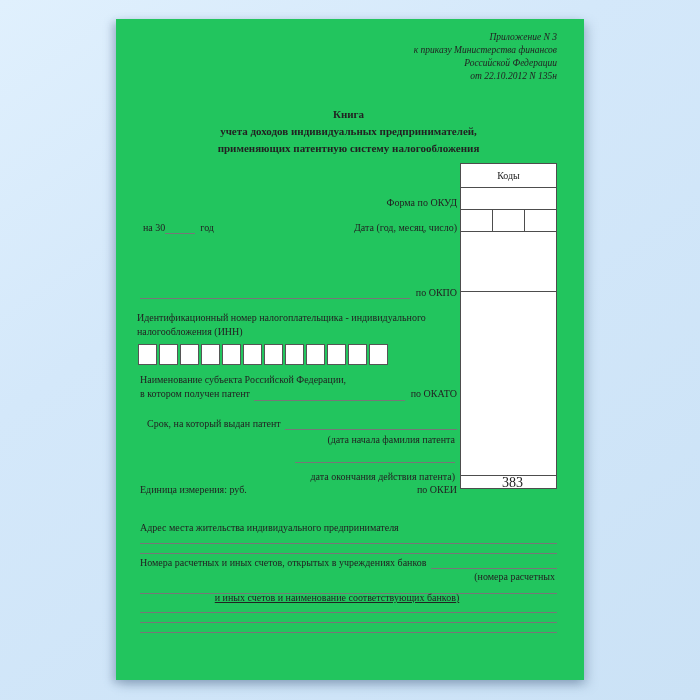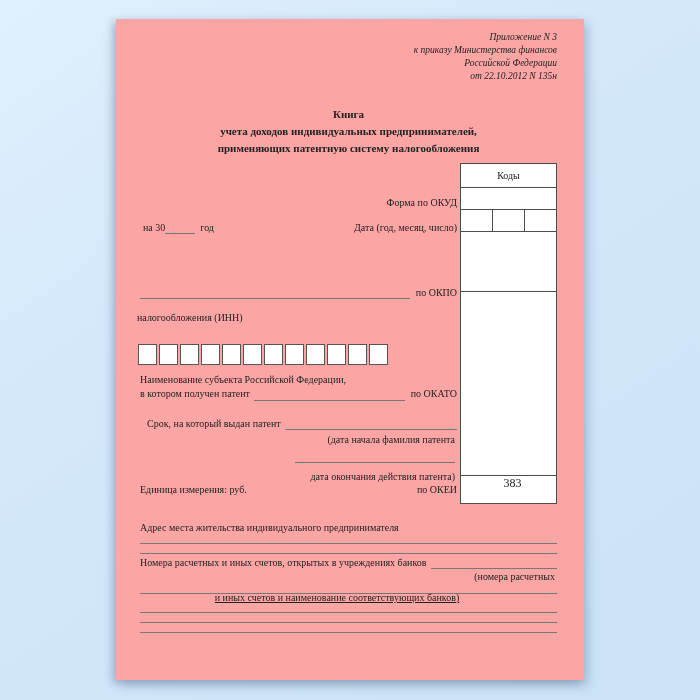--- a/index.html
+++ b/index.html
@@ -4,21 +4,21 @@
 <style>
   html,body{margin:0;padding:0;}
   body{
     width:700px;height:700px;overflow:hidden;
     background:linear-gradient(145deg,#e0f0fd 0%,#d4e8fa 35%,#cbe2f6 100%);
     font-family:"Liberation Serif","DejaVu Serif",serif;
     color:#222;
   }
   .page{
     position:absolute;left:116px;top:19px;width:468px;height:661px;
-    background:#fca5a5;
+    background:#22c55e;
     box-shadow:-4px 3px 8px rgba(100,125,155,.42), 4px 5px 10px rgba(100,125,155,.38);
   }
   .t{position:absolute;font-size:10px;line-height:13px;white-space:nowrap;}
   .r{text-align:right;}
   .c{text-align:center;}
   .note{font-style:italic;font-size:9.5px;line-height:13px;}
   .row{position:absolute;display:flex;align-items:flex-end;font-size:10px;line-height:13px;white-space:nowrap;}
   .uline{border-bottom:1px solid #777;height:11px;}
   .fill{flex:1;}
   .hr{position:absolute;border-top:1px solid #777;height:0;}
@@ -28,21 +28,21 @@
   
   .codes{position:absolute;left:344px;top:145px;width:97px;font-size:10px;}
   .codes>div{border:1px solid #4d4d4d;margin-top:-1px;box-sizing:border-box;background:#fff;}
   .c-hdr{height:25px;line-height:24px;text-align:center;}
   .c-okud{height:23px;}
   .c-date{height:23px;display:flex;padding:0;}
   .c-date>div{flex:1;border-left:1px solid #4d4d4d;}
   .c-date>div:first-child{border-left:none;}
   .c-okpo{height:61px;}
   .c-okato{height:185px;}
-  .c-okei{height:29px;line-height:14px;text-align:center;font-size:12px;padding-left:8px;}
+  .c-okei{height:14px;line-height:14px;text-align:center;font-size:14px;padding-left:8px;}
   
   .inn-row{position:absolute;left:22px;top:325px;display:flex;gap:2px;}
   .inn-cell{width:17px;height:19px;border:1px solid #555;background:#fff;}
   .block{position:absolute;font-size:10px;line-height:14px;}
   .block .fx{display:flex;align-items:flex-end;white-space:nowrap;}
 </style>
 </head>
 <body>
 
 <div class="page">
@@ -82,20 +82,21 @@
   </div>
   <div class="t" style="top:202px;right:127px;">Дата (год, месяц, число)</div>
 
 
   <div class="row" style="left:24px;top:267px;width:317px;">
     <span class="uline fill"></span>
     <span style="padding-left:6px;">по ОКПО</span>
   </div>
 
   <div class="block" style="left:21px;top:292px;width:320px;">
+    <div>Идентификационный номер налогоплательщика - индивидуального</div>
     <div>налогообложения (ИНН)</div>
   </div>
   <div class="inn-row">
       <div class="inn-cell"></div>
       <div class="inn-cell"></div>
       <div class="inn-cell"></div>
       <div class="inn-cell"></div>
       <div class="inn-cell"></div>
       <div class="inn-cell"></div>
       <div class="inn-cell"></div>

